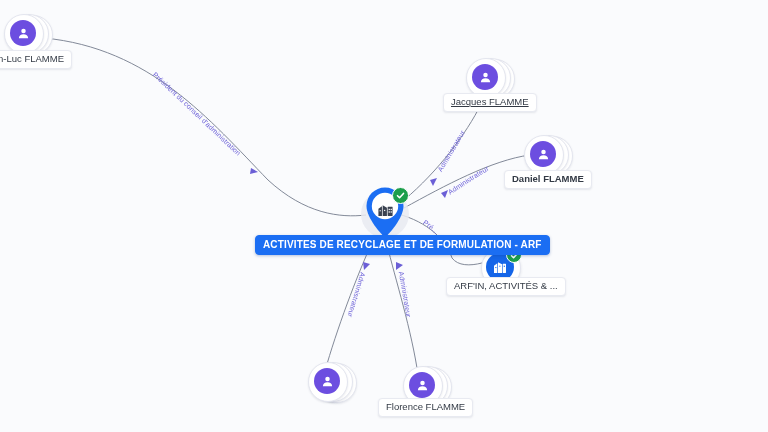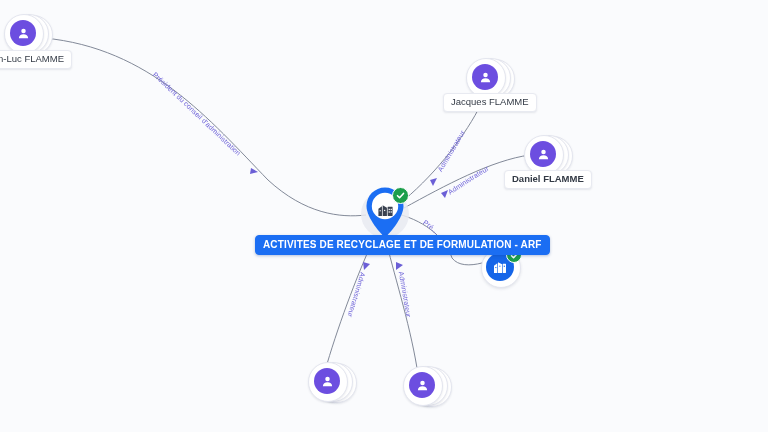--- a/index.html
+++ b/index.html
@@ -250,21 +250,21 @@
       <div class="disc d2"></div>
       <div class="disc d1"></div>
       <div class="avatar">
         <svg width="15" height="15" viewBox="0 0 24 24" fill="#ffffff">
           <circle cx="12" cy="8" r="3.6"></circle>
           <path d="M4.6 19.4c0-4.1 3.3-6.4 7.4-6.4s7.4 2.3 7.4 6.4z"></path>
         </svg>
       </div>
     </div>
   </div>
-  <div class="node-label" style="left:443px; top:93px;">Jacques FLAMME</div>
+  <div class="node-label" style="left:443px; top:93px;text-decoration:underline;">Jacques FLAMME</div>
 
   <div class="node" style="left:524px; top:133px;">
     <div class="person-stack">
       <div class="disc d3"></div>
       <div class="disc d2"></div>
       <div class="disc d1"></div>
       <div class="avatar">
         <svg width="15" height="15" viewBox="0 0 24 24" fill="#ffffff">
           <circle cx="12" cy="8" r="3.6"></circle>
           <path d="M4.6 19.4c0-4.1 3.3-6.4 7.4-6.4s7.4 2.3 7.4 6.4z"></path>
@@ -294,20 +294,21 @@
       <div class="disc d2"></div>
       <div class="disc d1"></div>
       <div class="avatar">
         <svg width="15" height="15" viewBox="0 0 24 24" fill="#ffffff">
           <circle cx="12" cy="8" r="3.6"></circle>
           <path d="M4.6 19.4c0-4.1 3.3-6.4 7.4-6.4s7.4 2.3 7.4 6.4z"></path>
         </svg>
       </div>
     </div>
   </div>
+  <div class="node-label" style="left:378px; top:398px;">Florence FLAMME</div>
 
   <div class="node" style="left:481px; top:248px;">
     <div class="circ-wrap">
       <div class="circ-outer"></div>
       <div class="circ-inner">
         <svg width="16" height="16" viewBox="0 0 24 24" fill="#ffffff">
           <path d="M3 21V10l5-3.5V21H3z"></path>
           <path d="M9 21V5l6 3v13H9z" fill="#ffffff"></path>
           <rect x="16" y="7" width="5" height="14" rx="0.6"></rect>
           <rect x="5" y="12" width="1.6" height="1.6" fill="#1565e8"></rect>
@@ -315,20 +316,21 @@
           <rect x="17.6" y="10" width="1.8" height="1.8" fill="#1565e8"></rect>
         </svg>
       </div>
       <div class="circ-badge">
         <svg width="9" height="9" viewBox="0 0 24 24" fill="none" stroke="#ffffff" stroke-width="4.2" stroke-linecap="round" stroke-linejoin="round">
           <polyline points="4,12.5 9.5,18 20,6.5"></polyline>
         </svg>
       </div>
     </div>
   </div>
+  <div class="node-label" style="left:446px; top:277px;">ARF'IN, ACTIVITÉS &amp; ...</div>
 
   <div class="node" style="left:358px; top:186px;">
     <div class="pin-wrap">
       <div class="pin-halo"></div>
       <svg class="pin-svg" width="44" height="52" viewBox="0 0 44 52">
         <path d="M22 1.5C11.8 1.5 3.5 9.7 3.5 19.9c0 12.6 15.3 28.4 17.1 30.2a2 2 0 0 0 2.8 0c1.8-1.8 17.1-17.6 17.1-30.2C40.5 9.7 32.2 1.5 22 1.5z" fill="#1b6ef3"></path>
         <circle cx="22" cy="20" r="13.2" fill="#ffffff"></circle>
       </svg>
       <div class="pin-icon">
         <svg width="19" height="17" viewBox="0 0 24 24" fill="#3b4250">

